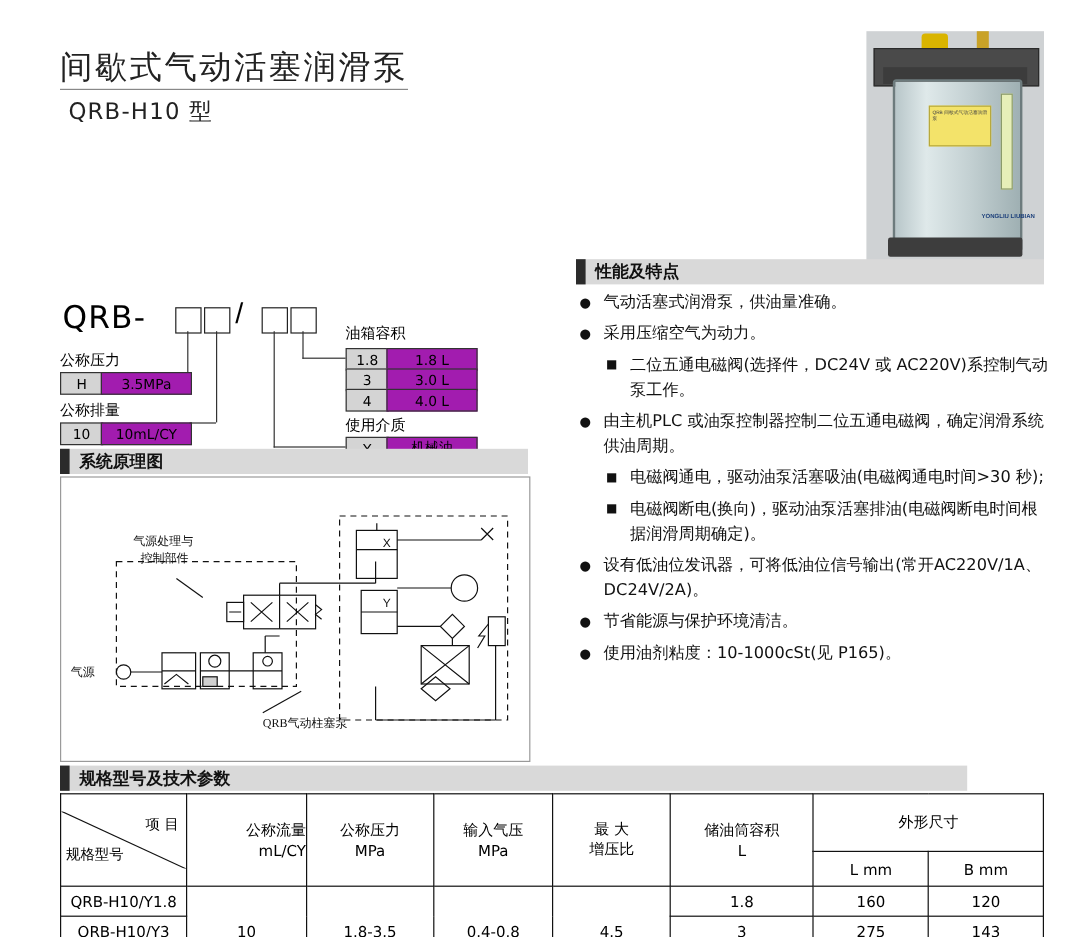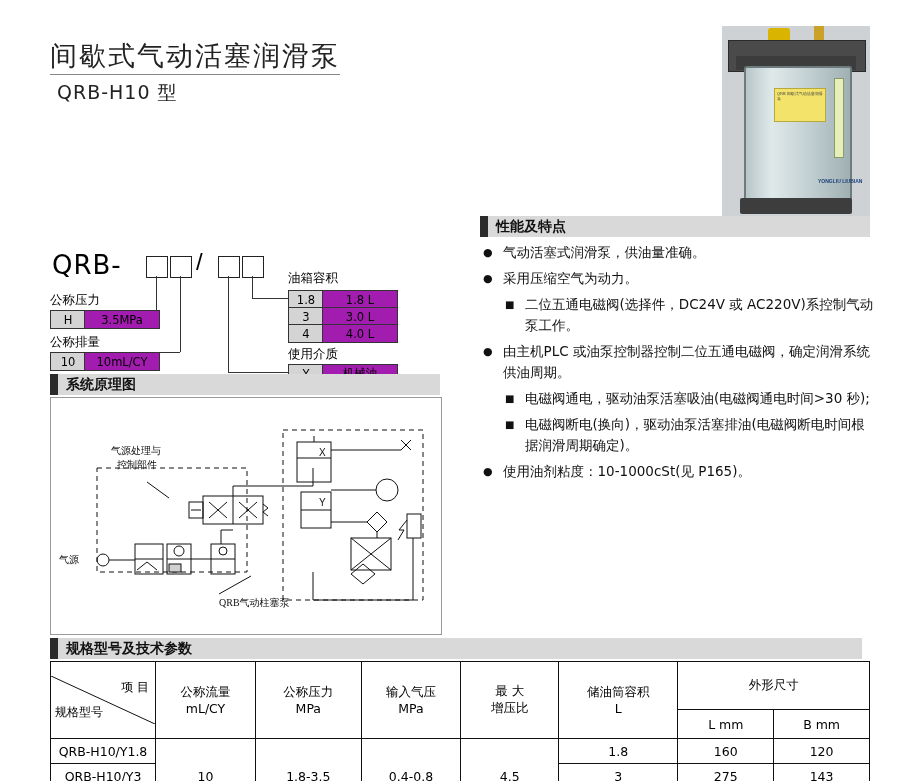--- a/index.html
+++ b/index.html
@@ -76,21 +76,21 @@
     position:absolute;left:0;top:0;width:8px;height:21px;background:#2b2b2b;
   }
   .bar .bar-text{
     position:absolute;left:16px;top:2px;font-size:14px;font-weight:bold;color:#111;
     font-family:"DejaVu Sans", sans-serif;
   }
 
   #bar-model{left:50px;top:210px;width:390px;}
   #bar-perf{left:480px;top:200px;width:390px;}
   #bar-sys{left:50px;top:358px;width:390px;}
-  #bar-spec{left:50px;top:622px;width:812px;}
+  #bar-spec{left:50px;top:622px;width:744px;padding-left:12px;}
 
   
   .code-area{position:absolute;left:50px;top:232px;width:400px;height:128px;}
   .code-title{
     position:absolute;left:2px;top:2px;font-size:26px;letter-spacing:1px;
     font-family:"DejaVu Sans", sans-serif;
   }
   .box-sm{
     position:absolute;width:20px;height:20px;border:1px solid #222;background:#fff;
   }
@@ -213,20 +213,22 @@
     <div class="bar-text">性能及特点</div>
   </div>
 
   <div class="perf" id="perf-list">
       <div class="li">气动活塞式润滑泵，供油量准确。</div>
       <div class="li">采用压缩空气为动力。</div>
       <div class="li2">二位五通电磁阀(选择件，DC24V 或 AC220V)系控制气动泵工作。</div>
       <div class="li">由主机PLC 或油泵控制器控制二位五通电磁阀，确定润滑系统供油周期。</div>
       <div class="li2">电磁阀通电，驱动油泵活塞吸油(电磁阀通电时间&gt;30 秒);</div>
       <div class="li2">电磁阀断电(换向)，驱动油泵活塞排油(电磁阀断电时间根据润滑周期确定)。</div>
+      <div class="li">设有低油位发讯器，可将低油位信号输出(常开AC220V/1A、DC24V/2A)。</div>
+      <div class="li">节省能源与保护环境清洁。</div>
       <div class="li">使用油剂粘度：10-1000cSt(见 P165)。</div>
     </div>
 
   <div class="bar" id="bar-sys">
     <div class="chip"></div>
     <div class="bar-text">系统原理图</div>
   </div>
 
   <div class="sys-box">
     <svg width="388" height="234" viewBox="0 0 388 234">
@@ -319,21 +321,21 @@
       <tr class="hdr">
         <th rowspan="2" style="width:104px;padding:0;">
           <div class="corner">
             <svg class="diag" width="104" height="48">
               <line x1="0" y1="0" x2="104" y2="48" stroke="#111" stroke-width="1"></line>
             </svg>
             <div class="t1">项 目</div>
             <div class="t2">规格型号</div>
           </div>
         </th>
-        <th rowspan="2" style="width:100px;">
+        <th rowspan="2" style="width:100px;text-align:right;">
           <div>公称流量</div>
           <div>mL/CY</div>
         </th>
         <th rowspan="2" style="width:106px;">
           <div>公称压力</div>
           <div>MPa</div>
         </th>
         <th rowspan="2" style="width:100px;">
           <div>输入气压</div>
           <div>MPa</div>

